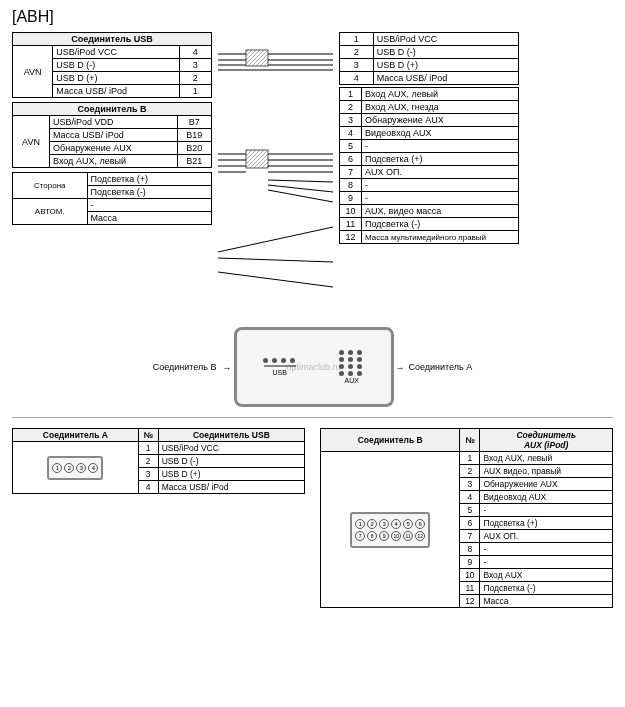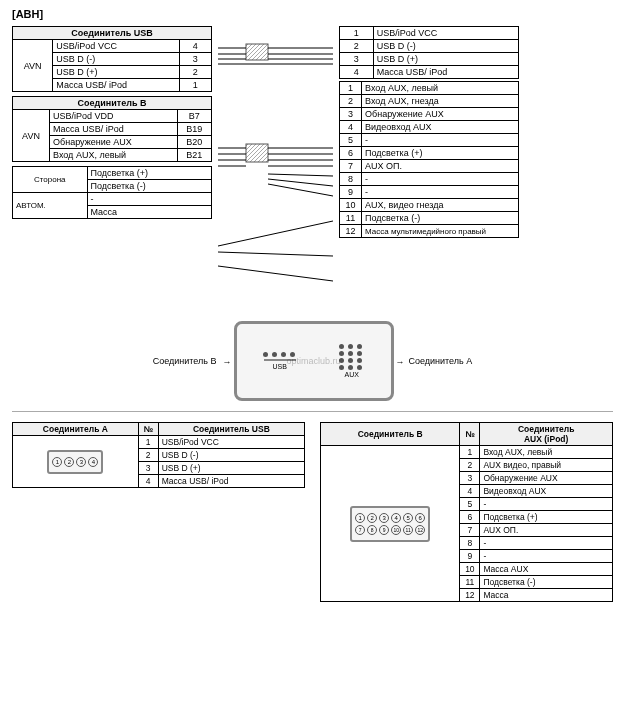--- a/index.html
+++ b/index.html
@@ -6,22 +6,22 @@
     body {
       font-family: Arial, sans-serif;
       font-size: 10px;
       background: #fff;
       color: #000;
       width: 625px;
       min-height: 707px;
       padding: 8px 12px;
     }
     .title {
-      font-weight: bold;
-      font-size: 11px;
+      font-weight: normal;
+      font-size: 16px;
       margin-bottom: 6px;
     }
     .connector-table {
       border: 1px solid #000;
       border-collapse: collapse;
       font-size: 9px;
     }
     .connector-table th {
       text-align: center;
       border: 1px solid #000;
@@ -189,21 +189,21 @@
     <table class="connector-table">
       <tbody>
         <tr>
           <td rowspan="2" style="text-align:center; font-size:8px;">Сторона</td>
           <td>Подсветка (+)</td>
         </tr>
         <tr>
           <td>Подсветка (-)</td>
         </tr>
         <tr>
-          <td rowspan="2" style="text-align:left; font-size:8px;margin-top:28px;">АВТОМ.</td>
+          <td rowspan="2" style="text-align:center; font-size:8px;margin-top:28px;">АВТОМ.</td>
           <td>-</td>
         </tr>
         <tr>
           <td>Масса</td>
         </tr>
       </tbody>
     </table>
   </div>
 
   <div style="position:relative; width:115px; min-height:280px;">
@@ -300,21 +300,21 @@
         <tr>
             <td class="pin-num">8</td>
             <td>-</td>
           </tr>
         <tr>
             <td class="pin-num">9</td>
             <td>-</td>
           </tr>
         <tr>
             <td class="pin-num">10</td>
-            <td>AUX, видео гнезда</td>
+            <td>AUX, видео масса</td>
           </tr>
         <tr>
             <td class="pin-num">11</td>
             <td>Подсветка (-)</td>
           </tr>
         <tr>
             <td class="pin-num">12</td>
             <td style="font-size:8px;">Масса мультимедийного правый</td>
           </tr>
       </tbody>
@@ -412,21 +412,21 @@
       </tbody>
     </table>
   </div>
 
   <div class="bottom-right">
     <table class="bp-table">
       <thead>
         <tr>
           <th colspan="2">Соединитель В</th>
           <th>№</th>
-          <th style="white-space:pre-line;">Соединитель<br>AUX (iPod)</th>
+          <th style="white-space:pre-line;font-style:italic;">Соединитель<br>AUX (iPod)</th>
         </tr>
       </thead>
       <tbody>
         <tr>
           <td rowspan="12" colspan="2" style="text-align:center; padding:4px; vertical-align:middle;">
             
             <div style="border:2px solid #888; border-radius:3px; padding:3px; background:#f5f5f5; display:inline-block;">
               <div class="num-row">
                 <div class="num-circle" style="font-size:6px;">1</div>
                 <div class="num-circle" style="font-size:6px;">2</div>
@@ -475,21 +475,21 @@
         <tr>
           <td class="num-col">8</td>
           <td>-</td>
         </tr>
         <tr>
           <td class="num-col">9</td>
           <td>-</td>
         </tr>
         <tr>
           <td class="num-col">10</td>
-          <td>Масса AUX</td>
+          <td>Вход AUX</td>
         </tr>
         <tr>
           <td class="num-col">11</td>
           <td>Подсветка (-)</td>
         </tr>
         <tr>
           <td class="num-col">12</td>
           <td>Масса</td>
         </tr>
       </tbody>

